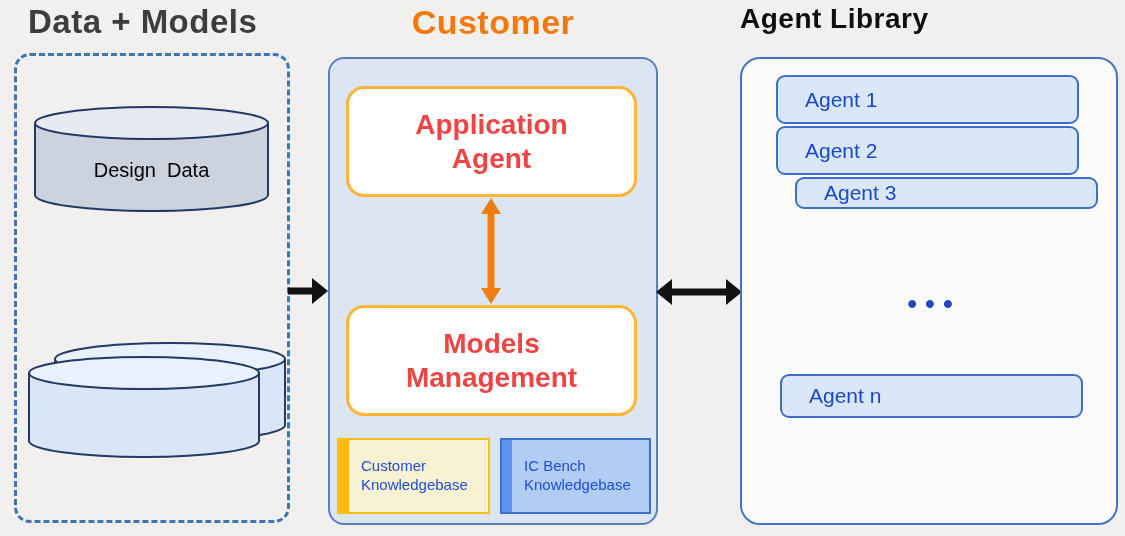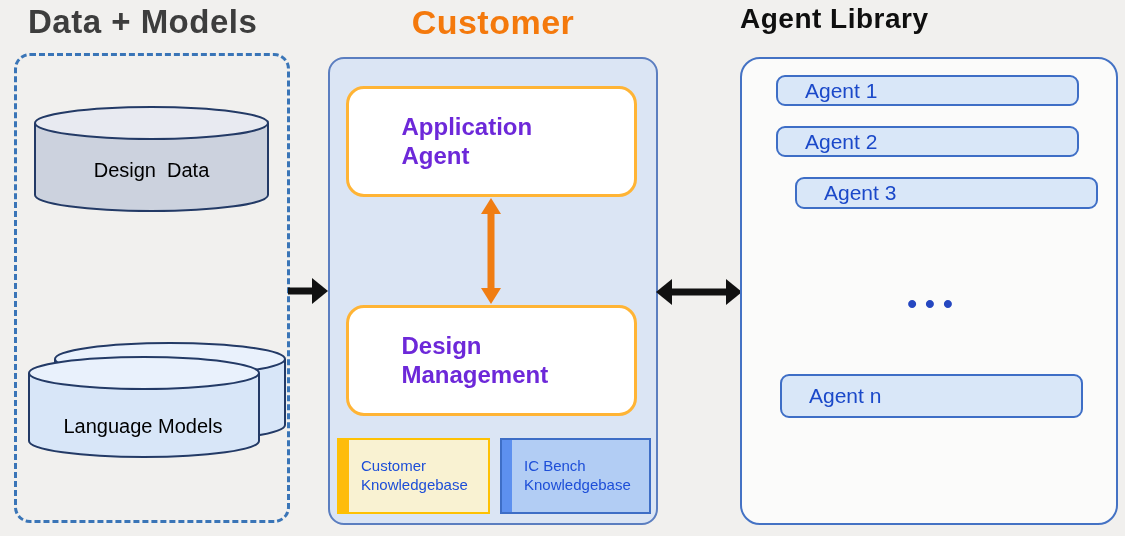--- a/index.html
+++ b/index.html
@@ -15,34 +15,34 @@
   .title-library{left:740px;top:3px;width:378px;text-align:left;color:#0f0f0f;font-size:28px;}
   
   .dashed-box{left:14px;top:53px;width:276px;height:470px;border:3px dashed #3a75b7;border-radius:16px;}
   
   .cyl{pointer-events:none;}
   .cyl-label{position:absolute;left:0;width:100%;text-align:center;color:#000000;font-size:20px;white-space:pre;}
   
   .solution-box{left:328px;top:57px;width:330px;height:468px;background:#dbe5f4;border:2px solid #5b7ec0;border-radius:16px;}
   .orange-node{width:291px;height:111px;background:#ffffff;border:3px solid #ffb435;border-radius:18px;
     display:flex;align-items:center;justify-content:center;}
-  .orange-node span{display:block;max-width:180px;color:#6d28d9;font-weight:bold;font-size:24px;line-height:1.18;}
+  .orange-node span{display:block;max-width:180px;text-align:center;color:#ef4444;font-weight:bold;font-size:28px;line-height:1.18;}
   .node-app{left:346px;top:86px;}
   .node-mgmt{left:346px;top:305px;}
   
   .kb{height:76px;display:flex;align-items:center;font-size:15px;line-height:1.25;color:#1d4ed8;}
   .kb .bar{position:absolute;left:0;top:0;bottom:0;width:10px;}
   .kb .kb-text{padding-left:22px;padding-right:6px;}
   .kb-customer{left:337px;top:438px;width:153px;background:#f9f2d2;border:2px solid #fec103;}
   .kb-customer .bar{background:#febc0b;}
   .kb-icbench{left:500px;top:438px;width:151px;background:#b2cdf4;border:2px solid #3e6ec6;}
   .kb-icbench .bar{background:#5d90ef;}
   
   .library-box{left:740px;top:57px;width:378px;height:468px;background:#fbfbfa;border:2px solid #4472c4;border-radius:20px;}
-  .agent-pill{width:303px;height:31px;background:#d9e7f8;border:2px solid #3e6ec6;border-radius:9px;
+  .agent-pill{width:303px;height:49px;background:#d9e7f8;border:2px solid #3e6ec6;border-radius:9px;
     display:flex;align-items:center;padding-left:27px;color:#1b49c9;font-size:21px;}
   .pill-1{left:776px;top:75px;}
   .pill-2{left:776px;top:126px;}
   .pill-3{left:780px;top:177px;height:32px;margin-left:15px;}
   .pill-n{left:780px;top:374px;height:44px;}
   .dots{left:740px;top:288px;width:378px;text-align:center;color:#2547c0;font-size:28px;font-weight:bold;letter-spacing:8px;padding-left:10px;}
 </style>
 </head>
 <body>
 
@@ -59,21 +59,20 @@
     <div class="cyl-label" style="top:56px;">Design  Data</div>
   </div>
 
   <div class="abs cyl" style="left:27px;top:337px;width:262px;height:140px;">
     <svg width="262" height="140" viewBox="0 0 262 140">
       <path d="M28 22 V88 A115 16 0 0 0 258 88 V22" fill="#d8e6f8" stroke="#233a66" stroke-width="2"></path>
       <ellipse cx="143" cy="22" rx="115" ry="16" fill="#e9f1fc" stroke="#233a66" stroke-width="2"></ellipse>
       <path d="M2 36 V104 A115 16 0 0 0 232 104 V36" fill="#d8e6f8" stroke="#233a66" stroke-width="2"></path>
       <ellipse cx="117" cy="36" rx="115" ry="16" fill="#e9f1fc" stroke="#233a66" stroke-width="2"></ellipse>
     </svg>
-    <div class="cyl-label" style="top:78px;width:232px;">Language Models</div>
   </div>
 
   <svg class="abs" style="left:288px;top:278px;" width="40" height="26" viewBox="0 0 40 26">
     <rect x="0" y="9.5" width="26" height="7" fill="#111111"></rect>
     <polygon points="24,0 40,13 24,26" fill="#111111"></polygon>
   </svg>
 
   <div class="abs sec-title title-solution">Customer</div>
   <div class="abs solution-box"></div>
 
@@ -81,21 +80,21 @@
     <span>Application Agent</span>
   </div>
 
   <svg class="abs" style="left:478px;top:198px;" width="26" height="106" viewBox="0 0 26 106">
     <rect x="9.5" y="14" width="7" height="78" fill="#f07d12"></rect>
     <polygon points="13,0 3,16 23,16" fill="#f07d12"></polygon>
     <polygon points="13,106 3,90 23,90" fill="#f07d12"></polygon>
   </svg>
 
   <div class="abs orange-node node-mgmt">
-    <span>Design Management</span>
+    <span>Models Management</span>
   </div>
 
   <div class="abs kb kb-customer">
     <div class="bar"></div>
     <div class="kb-text">Customer Knowledgebase</div>
   </div>
   <div class="abs kb kb-icbench">
     <div class="bar"></div>
     <div class="kb-text">IC Bench Knowledgebase</div>
   </div>

